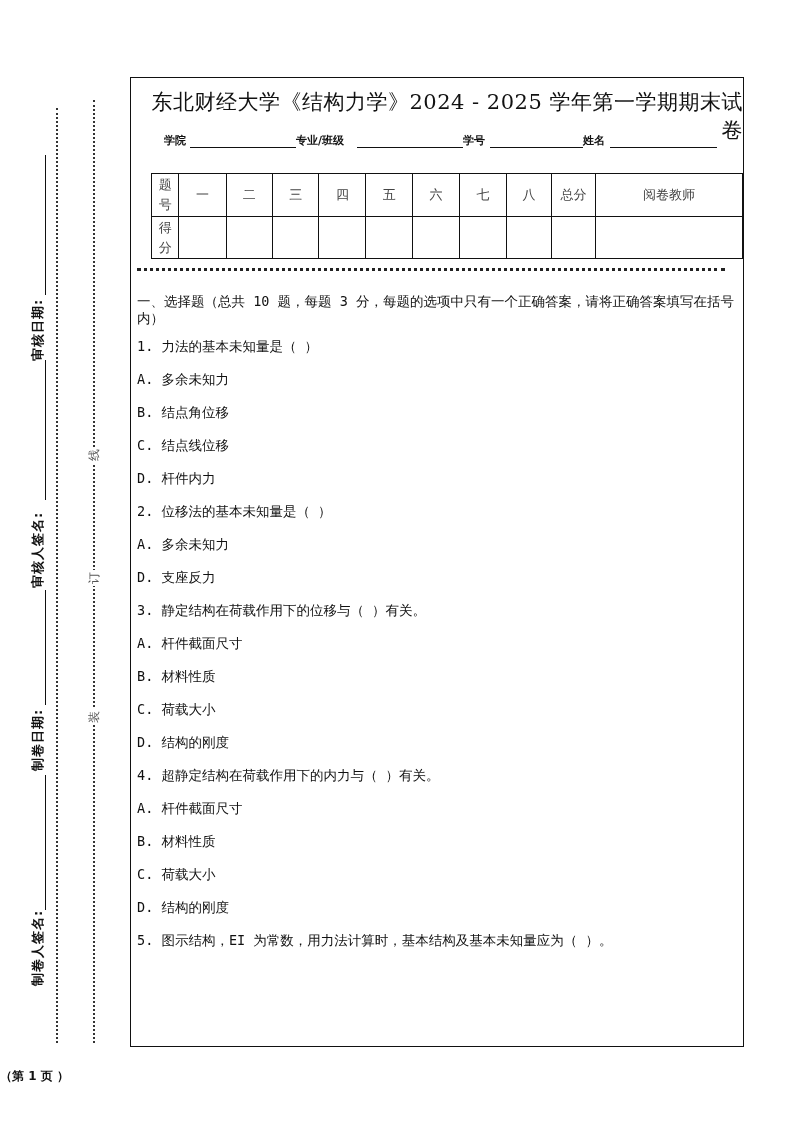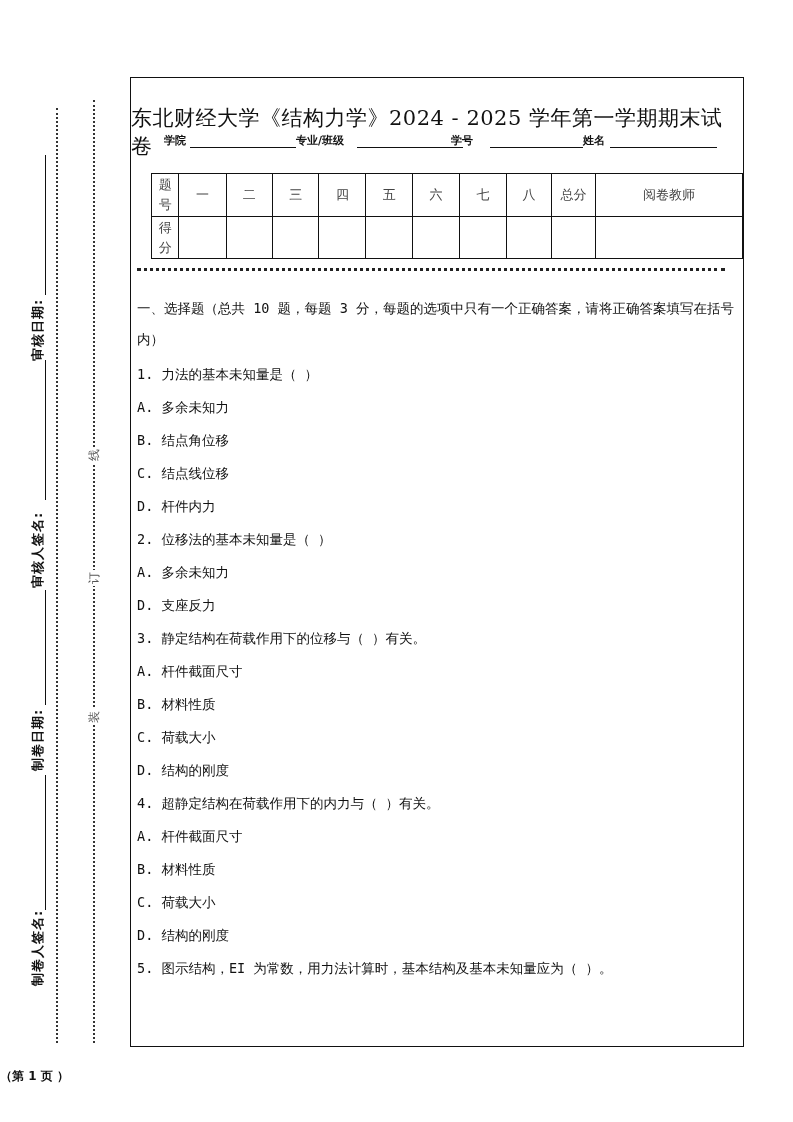--- a/index.html
+++ b/index.html
@@ -11,36 +11,36 @@
     .solid { position: absolute; width: 0; border-left: 1px solid #111; left: 45px; }
     .vlabel { position: absolute; left: 38px; transform: translate(-50%, -50%) rotate(-90deg);
               white-space: nowrap; font-family: "DejaVu Sans", sans-serif; font-weight: bold;
               font-size: 13px; letter-spacing: 1px; }
     .cut { position: absolute; left: 94px; transform: translate(-50%, -50%) rotate(-90deg);
            background: #fff; font-size: 12px; color: #555; padding: 0 2px; }
 
     
     .frame { position: absolute; left: 130px; top: 77px; width: 614px; height: 970px;
              border: 1px solid #111; box-sizing: border-box; }
-    .title { position: absolute; left: 0; top: 26px; width: 100%; text-align: left;
+    .title { position: absolute; left: 0; top: 10px; width: 100%; text-align: right;
              font-size: 21px; letter-spacing: 0.5px; }
     .info { position: absolute; top: 55px; left: 33px; font-size: 11px; height: 16px; width: 560px; }
     .info span { position: absolute; top: 0; font-weight: bold; }
     .uline { position: absolute; top: 14px; border-bottom: 1px solid #111; height: 0; }
 
     table.score { position: absolute; left: 20px; top: 95px; border-collapse: collapse;
                   font-size: 13px; color: #444; }
     table.score td { border: 1px solid #111; text-align: center; padding: 0; }
     table.score td.rh { width: 28px; line-height: 20px; }
     .dots { position: absolute; left: 6px; top: 190px; width: 588px; height: 0;
             border-top: 3px dotted #222; }
 
     .body { position: absolute; left: 6px; top: 215px; width: 600px;
             font-family: "DejaVu Sans Mono", "Liberation Mono", monospace; font-size: 13.5px; }
-    .intro { line-height: 31px; margin-bottom: 9px; }
+    .intro { line-height: 17px; margin-bottom: 9px; }
     .line { height: 33px; line-height: 20px; white-space: nowrap; }
 
     .footer { position: absolute; top: 1068px; left: 0; width: 793px; text-align: left;
               font-family: "DejaVu Sans", sans-serif; font-weight: bold; font-size: 12px; }
   </style>
 </head>
 <body>
 
 <div class="vline" style="left:56px; top:108px; height:935px;"></div>
 <div class="vline" style="left:93px; top:100px; height:943px;"></div>
@@ -60,21 +60,21 @@
 <div class="cut" style="top:717px;">装</div>
 
 <div class="frame">
   <div class="title">东北财经大学《结构力学》2024 - 2025 学年第一学期期末试卷</div>
 
   <div class="info">
     <span style="left:0;">学院</span>
     <div class="uline" style="left:26px; width:106px;"></div>
     <span style="left:132px;">专业/班级</span>
     <div class="uline" style="left:193px; width:106px;"></div>
-    <span style="left:287px;text-align:right;">学号</span>
+    <span style="left:299px;text-align:right;">学号</span>
     <div class="uline" style="left:326px; width:93px;"></div>
     <span style="left:419px;">姓名</span>
     <div class="uline" style="left:446px; width:107px;"></div>
   </div>
 
   <table class="score">
     <tbody>
         <tr style="height:43px;">
       <td class="rh">
         <div>题</div>

